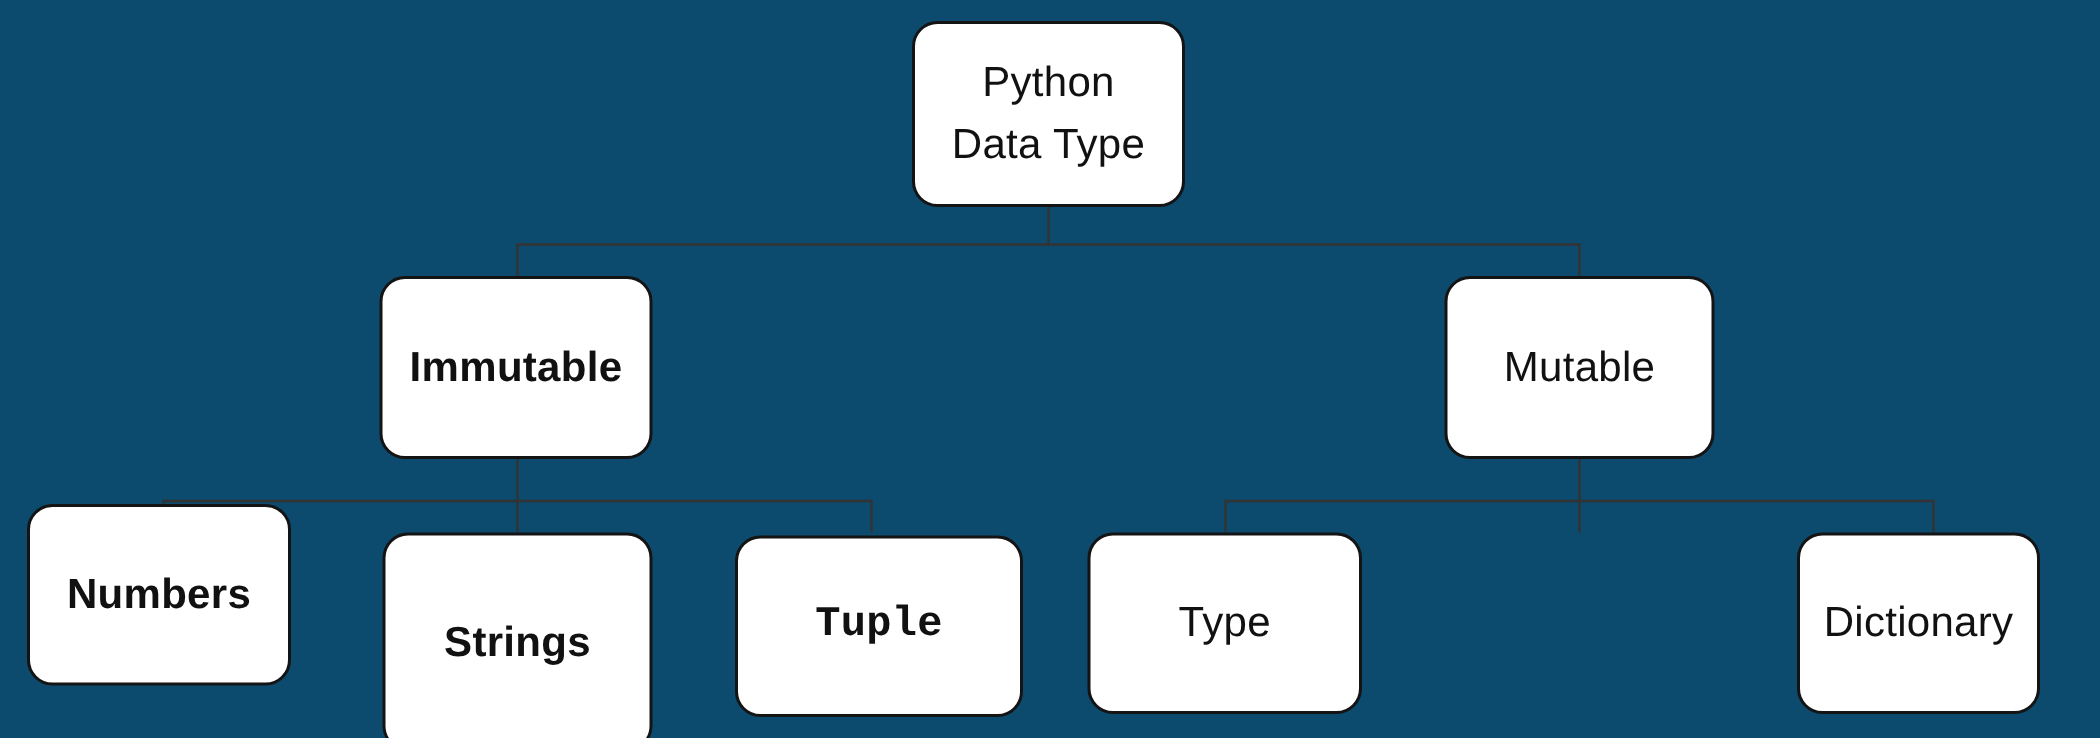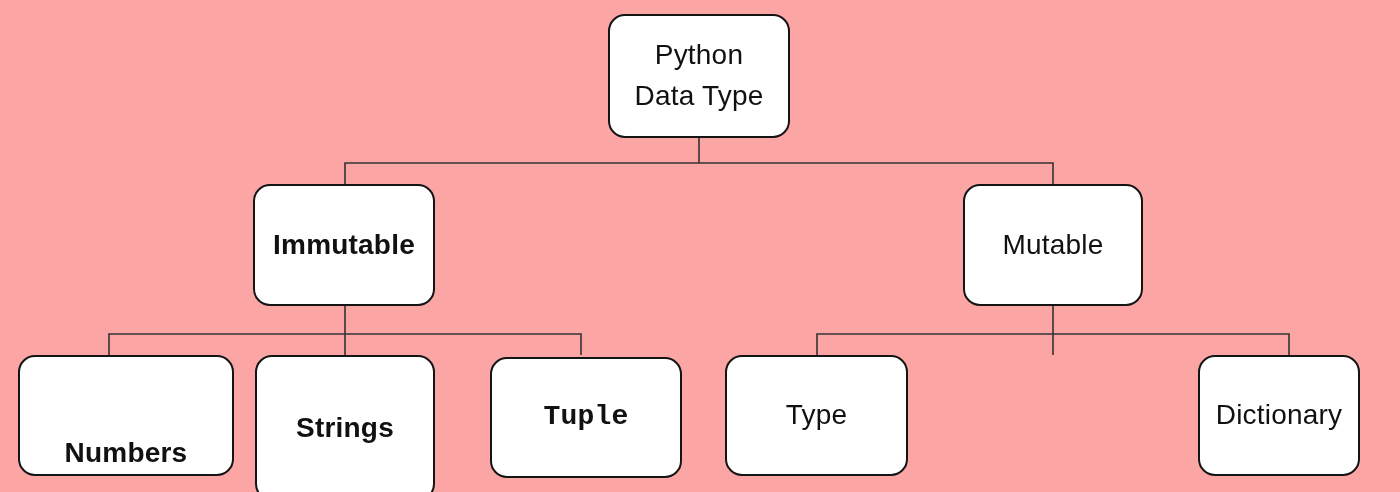--- a/index.html
+++ b/index.html
@@ -4,21 +4,21 @@
 <style>
   html, body {
     margin: 0;
     padding: 0;
     background: #ffffff;
   }
   .canvas {
     position: relative;
     width: 1400px;
     height: 492px;
-    background: #fca5a5;
+    background: #0c4a6e;
     font-family: "Liberation Sans", sans-serif;
     overflow: hidden;
   }
   .connectors {
     position: absolute;
     left: 0;
     top: 0;
     width: 1400px;
     height: 492px;
   }
@@ -37,21 +37,21 @@
     color: #111111;
     white-space: pre-line;
     letter-spacing: 0.2px;
   }
   .node.bold { font-weight: bold; }
 
   
   #node-root       { left: 608px;  top: 14px;  width: 182px; height: 124px; }
   #node-immutable  { left: 253px;  top: 184px; width: 182px; height: 122px; }
   #node-mutable    { left: 963px;  top: 184px; width: 180px; height: 122px; }
-  #node-numbers    { left: 18px;   top: 355px; width: 216px; height: 121px; align-items: flex-end; }
+  #node-numbers    { left: 18px;   top: 336px; width: 176px; height: 121px; }
   #node-strings    { left: 255px;  top: 355px; width: 180px; height: 146px; }
   #node-tuple      { left: 490px;  top: 357px; width: 192px; height: 121px; font-family: Liberation Mono, monospace; }
   #node-list       { left: 725px;  top: 355px; width: 183px; height: 121px; }
   #node-set        { left: 962px;  top: 355px; width: 183px; height: 121px; }
   #node-dictionary { left: 1198px; top: 355px; width: 162px; height: 121px; }
 </style>
 </head>
 <body>
 
 <div class="canvas">

